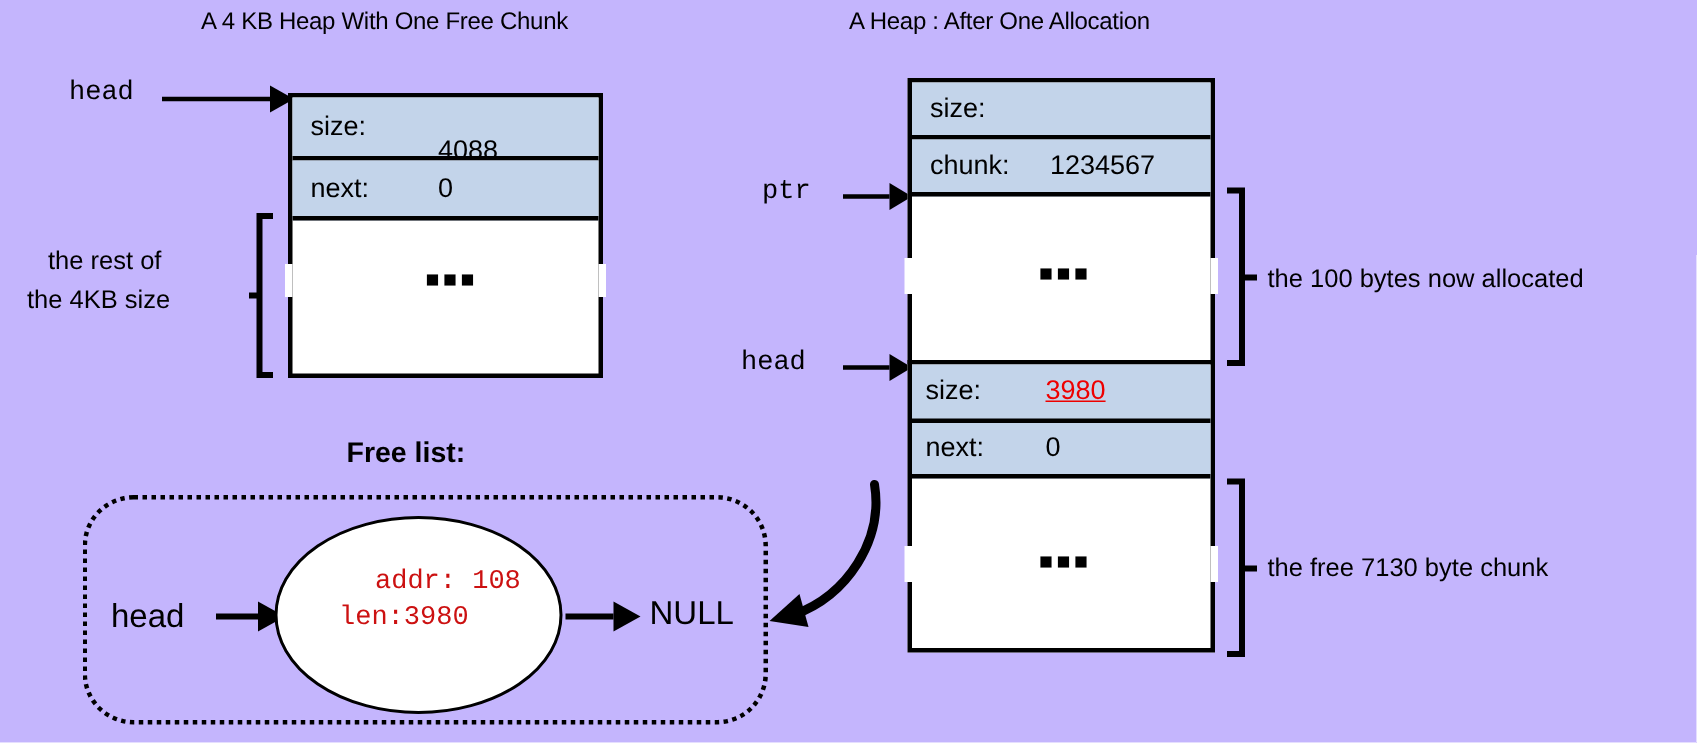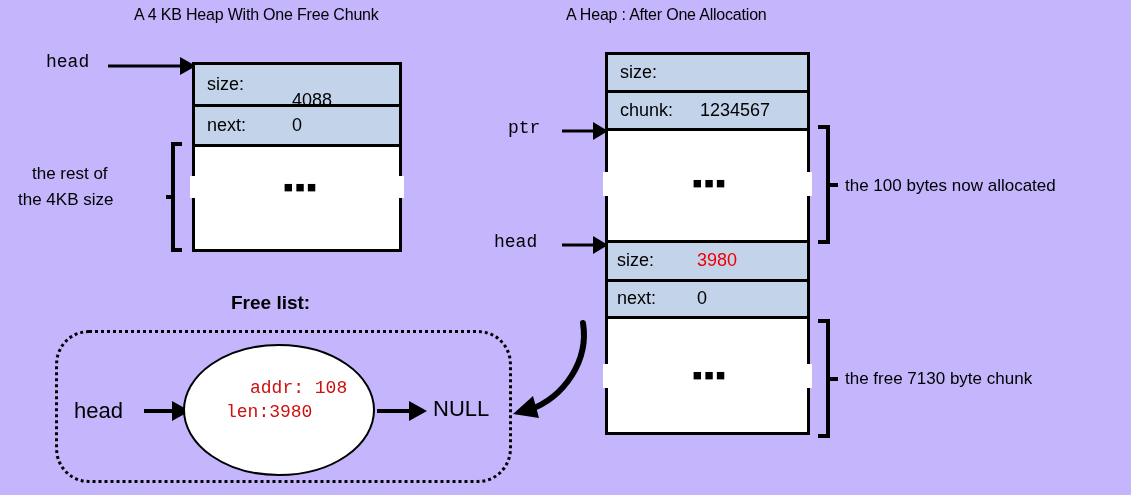--- a/index.html
+++ b/index.html
@@ -64,21 +64,21 @@
     color:#000000;
     white-space:nowrap;
   }
   .rowval{
     position:absolute;
     font-family:"Liberation Sans", sans-serif;
     font-size:18px;
     color:#000000;
     white-space:nowrap;
   }
-  .rowval.red{color:#ee0000;}
+  .rowval.red{color:#ee0000;text-decoration:underline;}
 
   
   .dots{
     font-family:"Liberation Sans", sans-serif;
     font-weight:700;
     font-size:30px;
     line-height:10px;
     letter-spacing:1px;
     color:#000000;
     white-space:nowrap;

